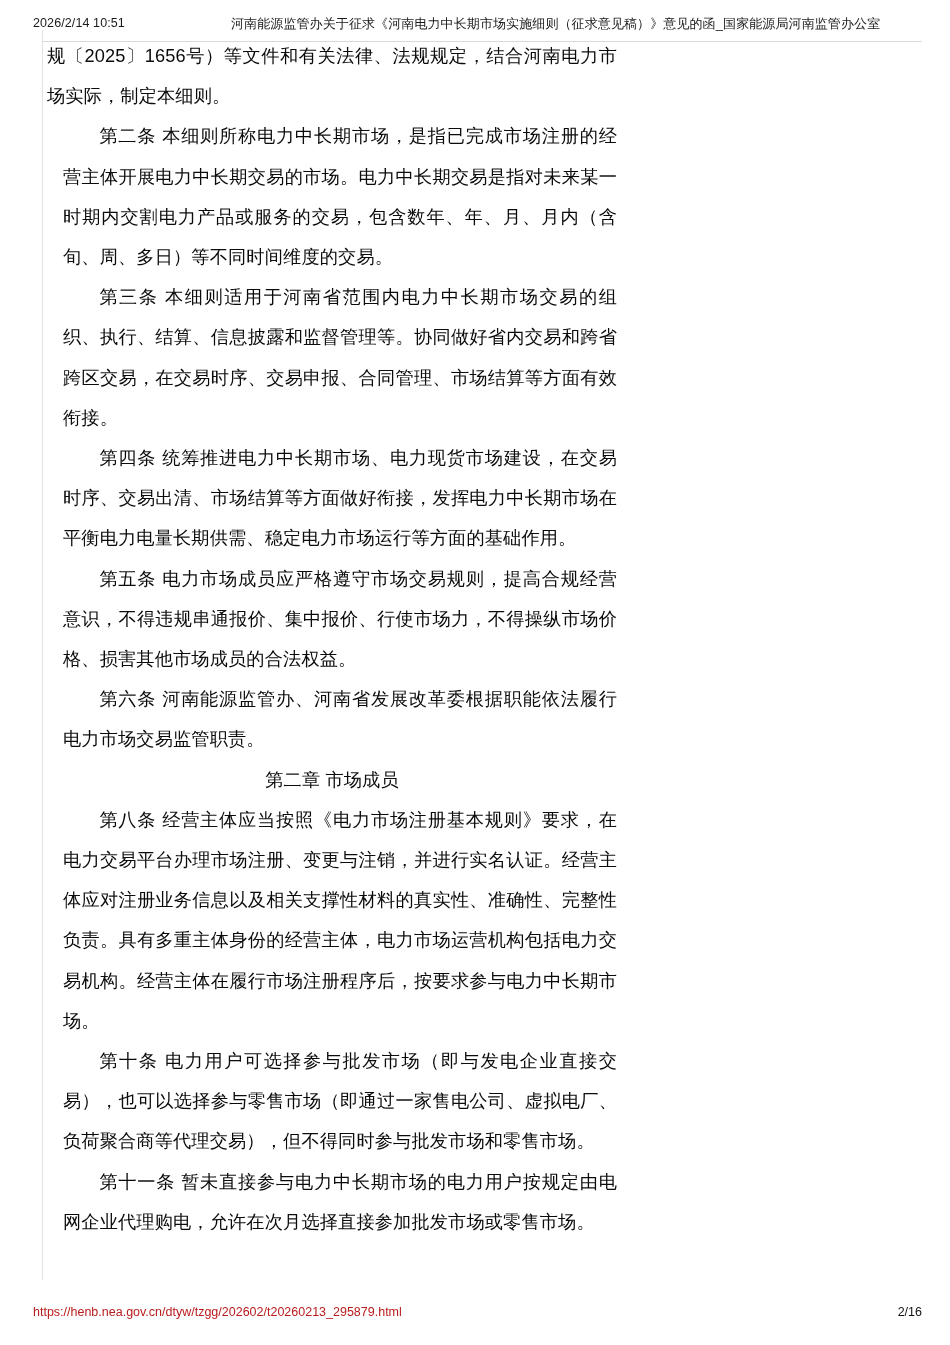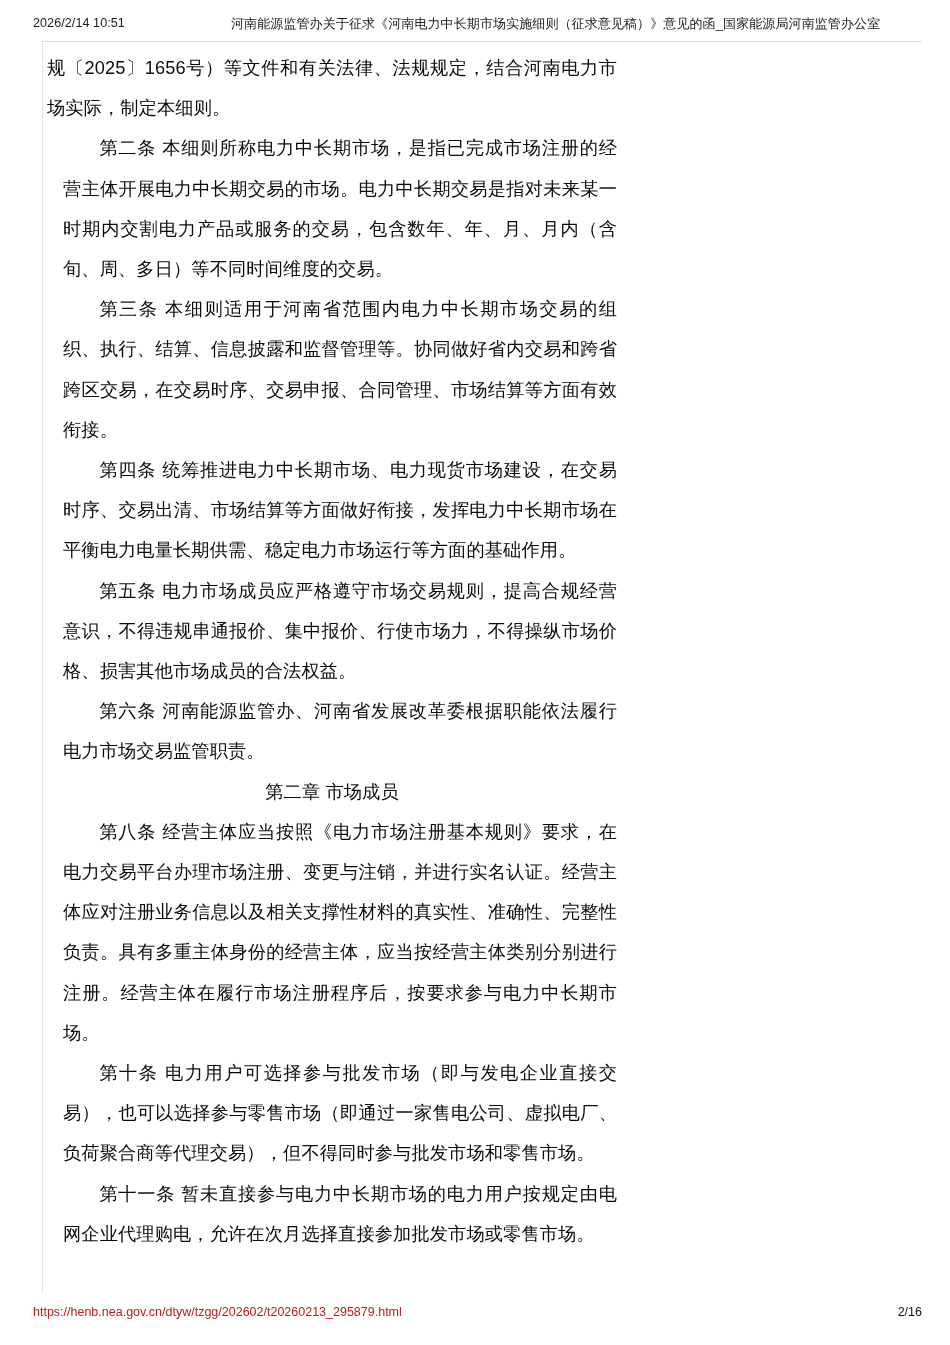--- a/index.html
+++ b/index.html
@@ -49,21 +49,21 @@
     top: 41px;
     left: 42px;
     width: 880px;
     height: 1px;
     background: #d9d9d9;
   }
 
   
   .page-area {
     position: absolute;
-    top: 42px;
+    top: 30px;
     left: 42px;
     width: 880px;
     height: 1250px;
     border-left: 1px solid #e2e2e2;
     box-sizing: border-box;
   }
 
   .doc-body {
     position: absolute;
     top: 6px;
@@ -139,21 +139,21 @@
 
     <p class="para indent">第四条 统筹推进电力中长期市场、电力现货市场建设，在交易时序、交易出清、市场结算等方面做好衔接，发挥电力中长期市场在平衡电力电量长期供需、稳定电力市场运行等方面的基础作用。</p>
 
     <p class="para indent">第五条 电力市场成员应严格遵守市场交易规则，提高合规经营意识，不得违规串通报价、集中报价、行使市场力，不得操纵市场价格、损害其他市场成员的合法权益。</p>
 
     <p class="para indent">第六条 河南能源监管办、河南省发展改革委根据职能依法履行电力市场交易监管职责。</p>
 
     <p class="para center">第二章 市场成员</p>
 
 
-    <p class="para indent">第八条 经营主体应当按照《电力市场注册基本规则》要求，在电力交易平台办理市场注册、变更与注销，并进行实名认证。经营主体应对注册业务信息以及相关支撑性材料的真实性、准确性、完整性负责。具有多重主体身份的经营主体，应当按经营主体类别分别进行注册。经营主体在履行市场注册程序后，按要求参与电力中长期市场。</p>
+    <p class="para indent">第八条 经营主体应当按照《电力市场注册基本规则》要求，在电力交易平台办理市场注册、变更与注销，并进行实名认证。经营主体应对注册业务信息以及相关支撑性材料的真实性、准确性、完整性负责。具有多重主体身份的经营主体，电力市场运营机构包括电力交易机构。经营主体在履行市场注册程序后，按要求参与电力中长期市场。</p>
 
 
     <p class="para indent">第十条 电力用户可选择参与批发市场（即与发电企业直接交易），也可以选择参与零售市场（即通过一家售电公司、虚拟电厂、负荷聚合商等代理交易），但不得同时参与批发市场和零售市场。</p>
 
     <p class="para indent">第十一条 暂未直接参与电力中长期市场的电力用户按规定由电网企业代理购电，允许在次月选择直接参加批发市场或零售市场。</p>
 
   </div>
 </div>
 
 <div class="print-footer">

